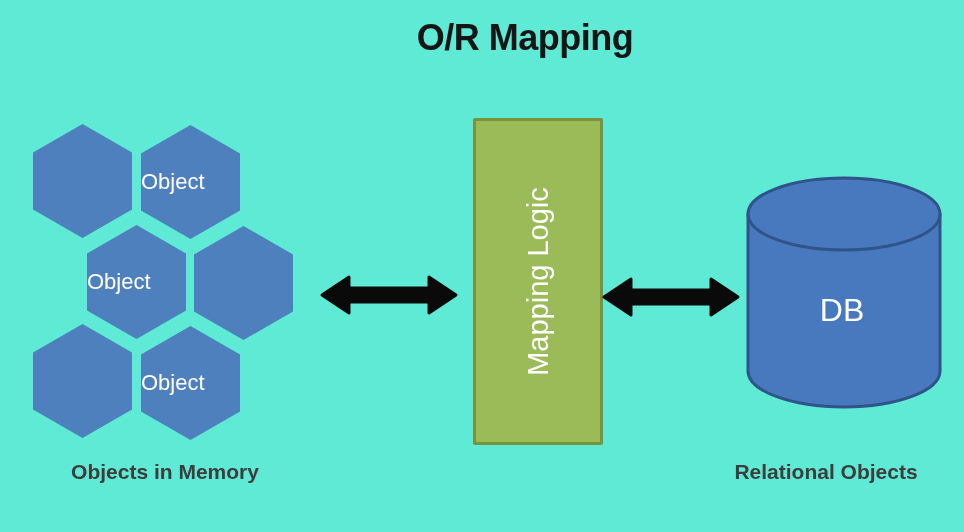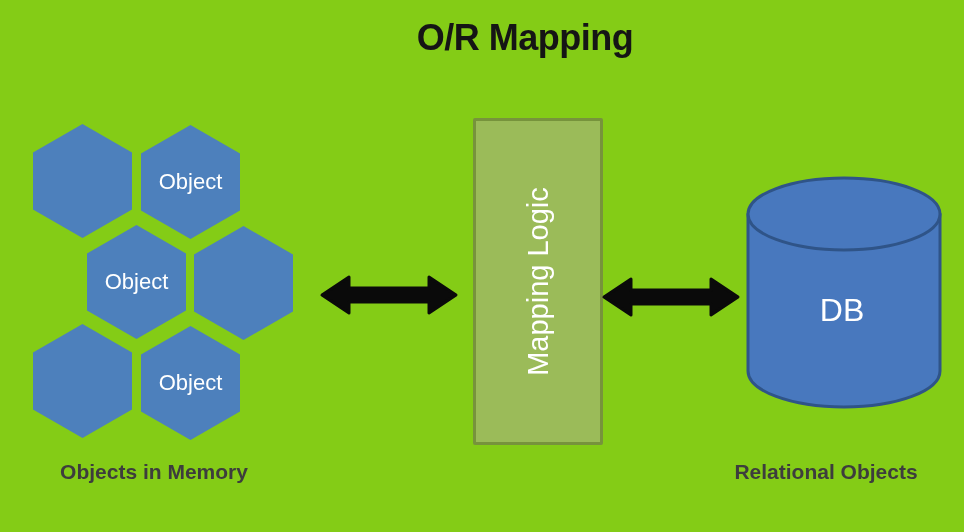--- a/index.html
+++ b/index.html
@@ -1,20 +1,20 @@
 <!DOCTYPE html>
 <html><head>
 <meta charset="utf-8">
 <style>
   html, body { margin: 0; padding: 0; background: #ffffff; }
   .stage {
     position: relative;
     width: 964px;
     height: 532px;
-    background: #84cc16;
+    background: #5eead4;
     overflow: hidden;
     font-family: "Liberation Sans", sans-serif;
   }
   .title {
     position: absolute;
     left: 525px;
     top: 20px;
     transform: translateX(-50%);
     font-size: 36px;
     font-weight: bold;
@@ -22,21 +22,20 @@
     white-space: nowrap;
     letter-spacing: -0.5px;
   }
   .hex {
     position: absolute;
     width: 99px;
     height: 114px;
     clip-path: polygon(50% 0%, 100% 25%, 100% 75%, 50% 100%, 0% 75%, 0% 25%);
     display: flex;
     align-items: center;
-    justify-content: center;
   }
   .hex-label {
     font-size: 22px;
     line-height: 1;
     white-space: nowrap;
   }
   .hex-a { left: 33px;  top: 124px; }
   .hex-b { left: 141px; top: 125px; }
   .hex-c { left: 87px;  top: 225px; }
   .hex-d { left: 194px; top: 226px; }
@@ -63,21 +62,21 @@
   }
   .caption {
     position: absolute;
     top: 459px;
     transform: translateX(-50%);
     font-size: 21px;
     font-weight: 600;
     line-height: 1.2;
     white-space: nowrap;
   }
-  .caption-left  { left: 154px; }
+  .caption-left  { left: 165px; }
   .caption-right { left: 826px; }
   .overlay-svg { position: absolute; left: 0; top: 0; }
   .db-label {
     font-family: "Liberation Sans", sans-serif;
     font-size: 32px;
   }
 </style>
 </head>
 <body>
 

